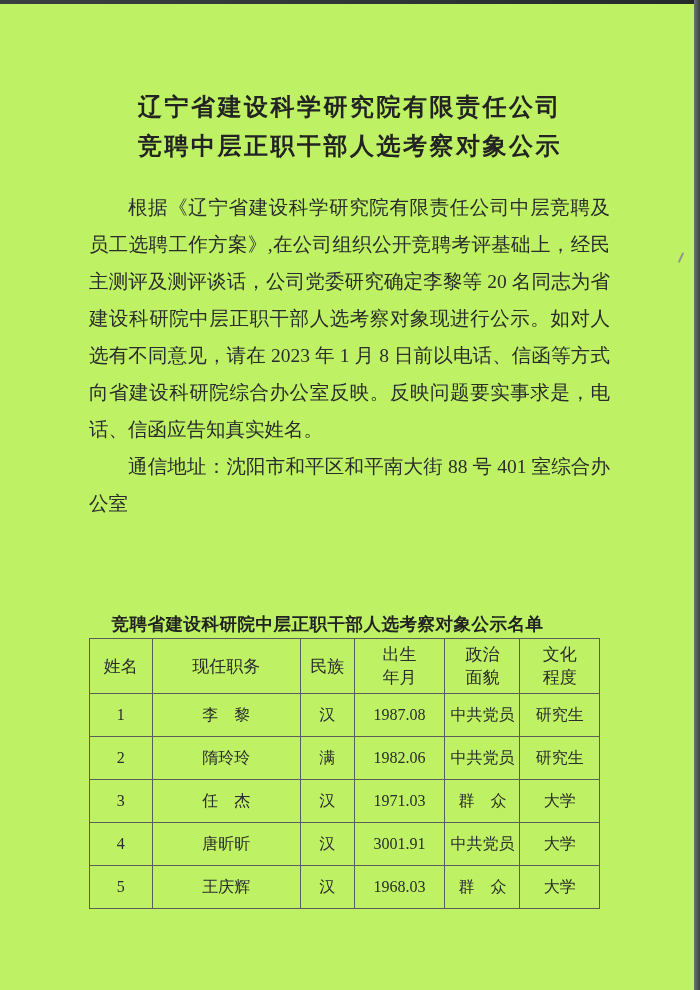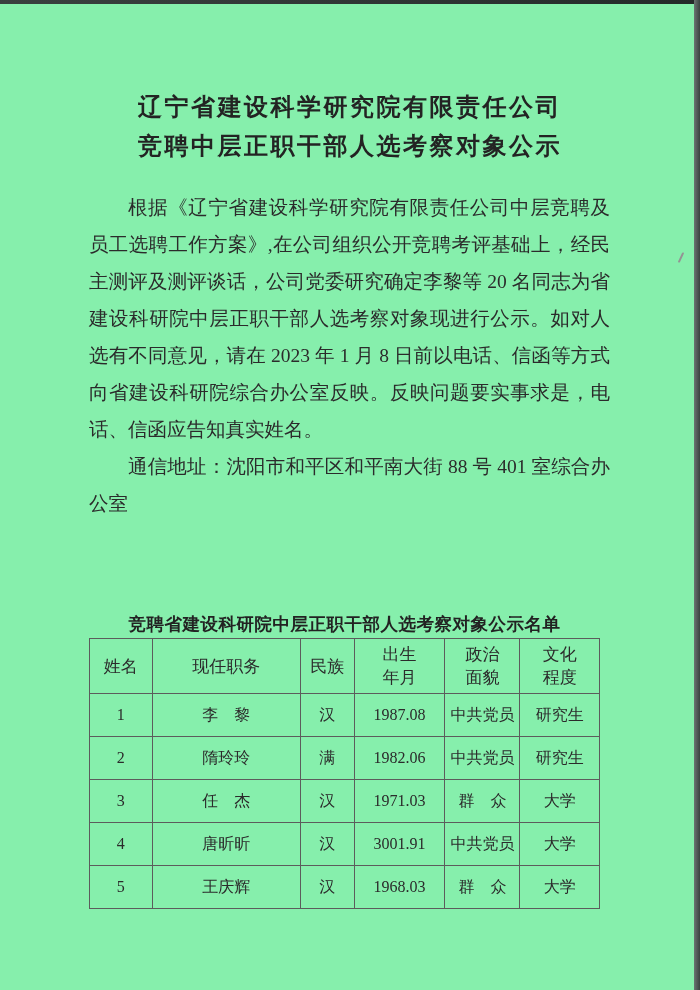--- a/index.html
+++ b/index.html
@@ -1,34 +1,34 @@
 <!DOCTYPE html>
 <html><head>
 <meta charset="utf-8">
 <style>
   html,body{margin:0;padding:0;background:#ffffff;}
   .page{
     position:relative;width:700px;height:990px;overflow:hidden;
-    background:#86efac;color:#2f2f2f;
+    background:#bef264;color:#2f2f2f;
     font-family:"Liberation Serif","DejaVu Serif",serif;
   }
   
   .edge-top{position:absolute;left:0;top:0;width:700px;height:4px;background:linear-gradient(to right,#3a403f,#2e3433 60%,#242a29);}
   .edge-right{position:absolute;top:0;right:0;width:6px;height:990px;background:linear-gradient(to right,#6b7472,#3a4240);}
   .artifact-slash{position:absolute;left:680px;top:252px;width:2px;height:11px;background:#949494;transform:rotate(25deg);border-radius:1px;}
 
   .doc-title{position:absolute;top:88px;left:0;width:700px;margin:0;text-align:center;
     font-size:24px;line-height:39px;font-weight:700;letter-spacing:2.5px;color:#232323;}
   .title-line{display:block;}
 
   .body-text{position:absolute;top:189px;left:89px;width:521px;
     font-size:19.5px;line-height:37px;text-align:justify;color:#2b2b2b;}
   .para{margin:0;text-indent:2em;}
 
-  .table-caption{position:absolute;top:612px;left:89px;width:511px;text-align:center;
+  .table-caption{position:absolute;top:612px;left:72px;width:511px;text-align:center;
     font-size:17.5px;font-weight:700;color:#222222;letter-spacing:0.5px;}
 
   table.roster{position:absolute;top:638px;left:89px;width:511px;
     border-collapse:collapse;table-layout:fixed;color:#2b2b2b;}
   .roster th,.roster td{
     border:1px solid #5c5c5c;text-align:center;vertical-align:middle;
     font-weight:400;padding:0;overflow:hidden;}
   .roster th{height:54px;font-size:17px;line-height:23px;white-space:pre-line;}
   .roster td{height:42px;font-size:16px;}
 </style>

